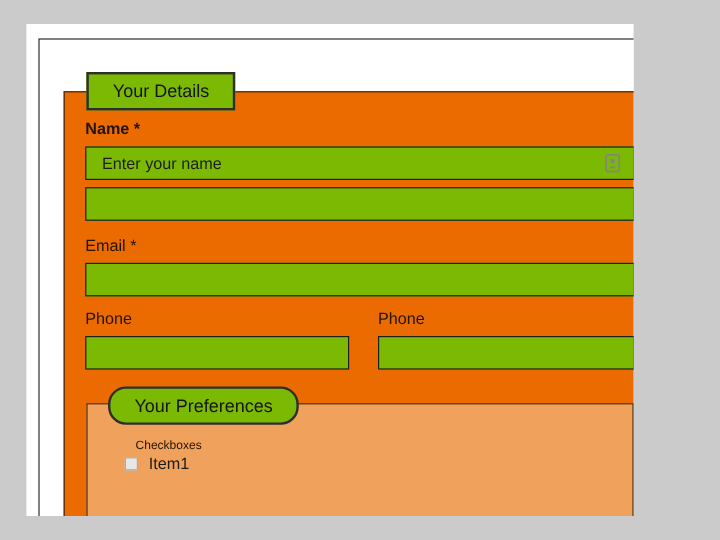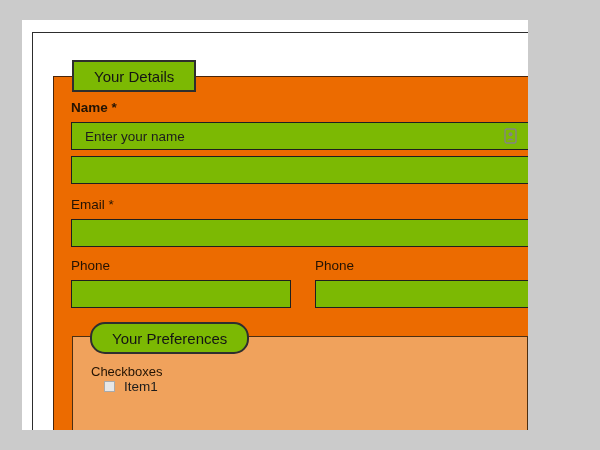--- a/index.html
+++ b/index.html
@@ -115,24 +115,25 @@
     border: 1px solid #4c2e10;
     padding: 0 18px;
   }
   .legend-prefs {
     top: -15px;
     left: 17px;
     border-radius: 15px;
   }
   .group-label {
     margin-top: 27px;
-    font-size: 13px;
+    font-size: 10px;
     height: 15px;
     line-height: 15px;
     color: #231303;
+    margin-left: 22px;
   }
   .cb-row {
     margin-top: 0;
     padding-left: 13px;
     display: flex;
     align-items: center;
     gap: 9px;
   }
   .checkbox {
     display: inline-block;

